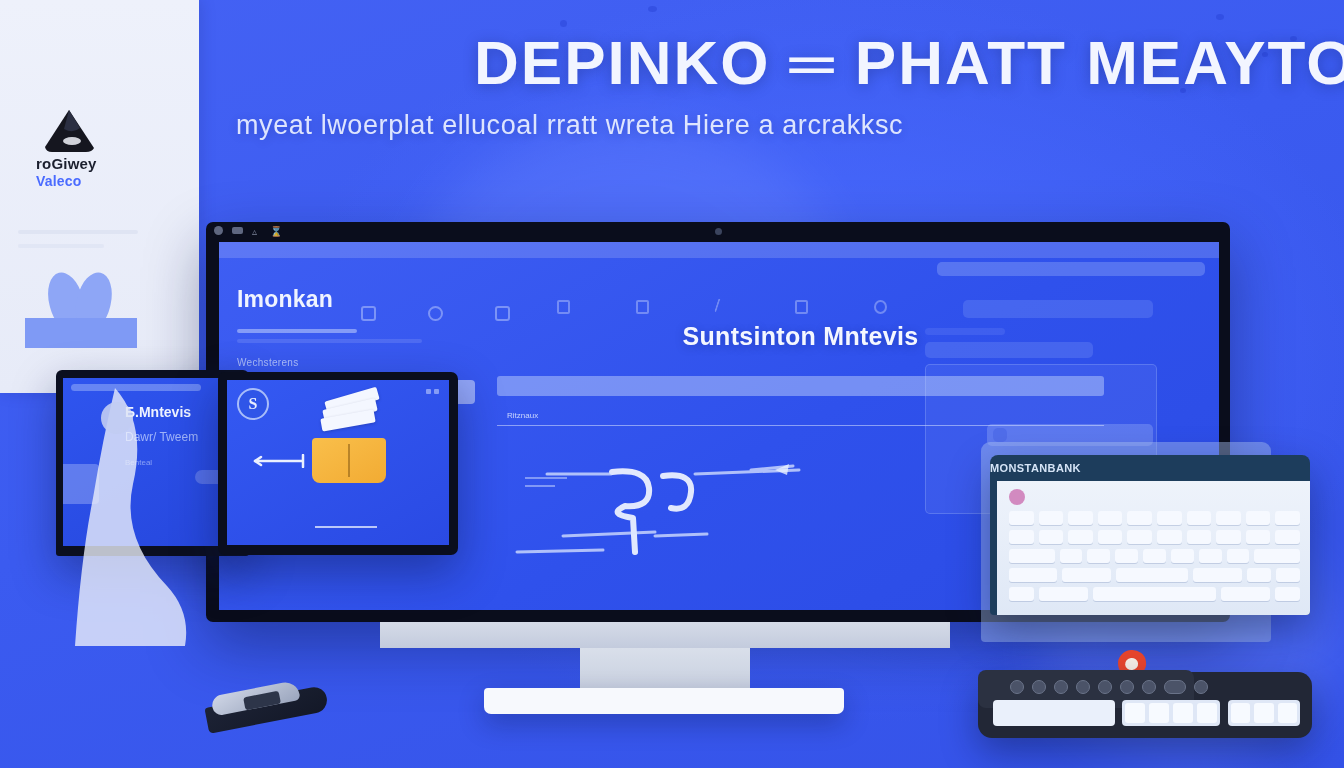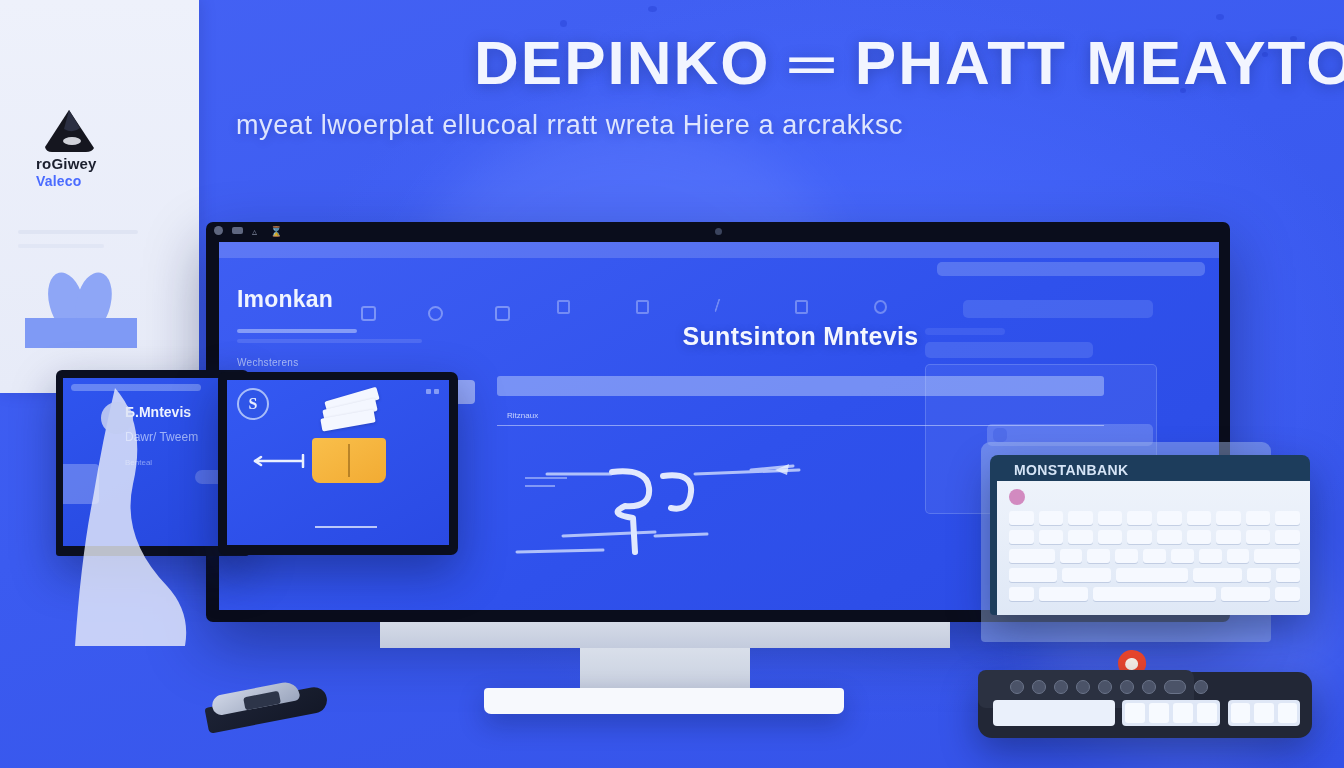--- a/index.html
+++ b/index.html
@@ -183,21 +183,21 @@
                    background: rgba(235,242,255,.75); }
   .tab-dots { position:absolute; right: 10px; top: 9px; display:flex; gap:3px; }
   .tab-dots i { width: 5px; height: 5px; background: rgba(220,230,255,.5); border-radius:1px; }
 
   
   #rwin-back { position:absolute; left: 981px; top: 442px; width: 290px; height: 200px;
                background: rgba(170,195,245,.45); border-radius: 9px 9px 4px 4px; }
   #rwin { position:absolute; left: 990px; top: 455px; width: 320px; height: 160px;
           background: #1d3d5c; border-radius: 8px 8px 4px 4px;
           box-shadow: 0 16px 40px rgba(8,20,60,.40); overflow:hidden; }
-  .rwin-title { font-size: 14px; color:#d5e4f6; padding: 7px 10px 0 24px; letter-spacing: .4px; font-weight:700; }
+  .rwin-title { font-size: 11px; color:#d5e4f6; padding: 7px 10px 0 0; letter-spacing: .4px; font-weight:700; }
   .rwin-body { position:absolute; left: 7px; top: 26px; right: 0; bottom: 0;
                background: linear-gradient(180deg,#eef3fb,#dfe8f6); }
   .rwin-dot { position:absolute; left: 12px; top: 8px; width: 16px; height: 16px; border-radius:50%;
               background:#d28ac0; }
   .kbd-grid { position:absolute; left: 12px; top: 30px; right: 10px; bottom: 14px;
               display:grid; grid-template-rows: repeat(5, 1fr); gap: 5px; }
   .kbd-row { display:flex; gap: 5px; }
   .key { flex: 1; background: #f6f9ff; border-radius: 3px; box-shadow: 0 1px 0 rgba(130,150,190,.35); }
   .key.w2 { flex: 2; }
   .key.w3 { flex: 3; }

